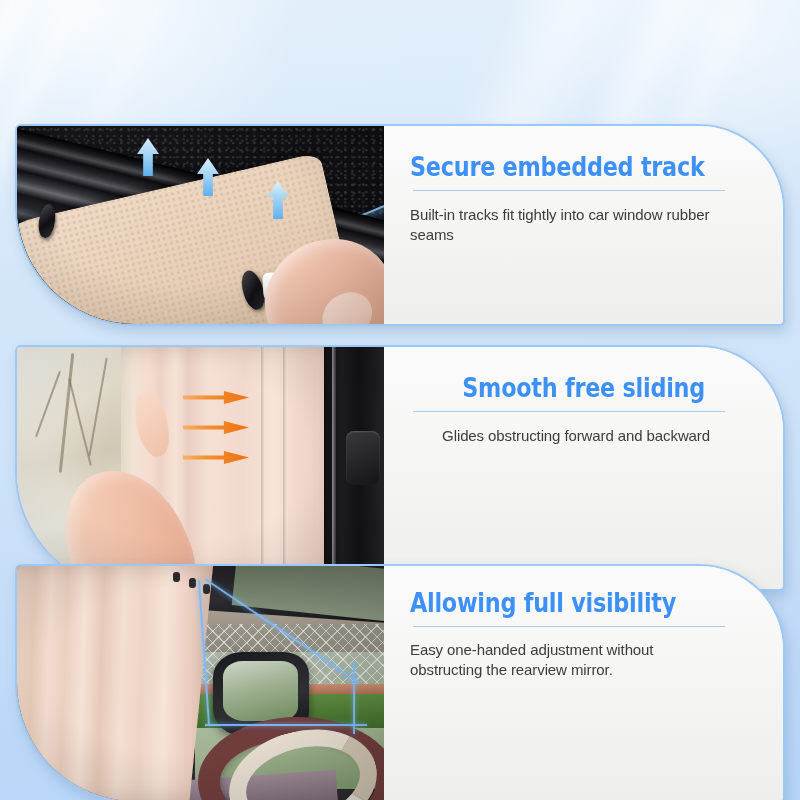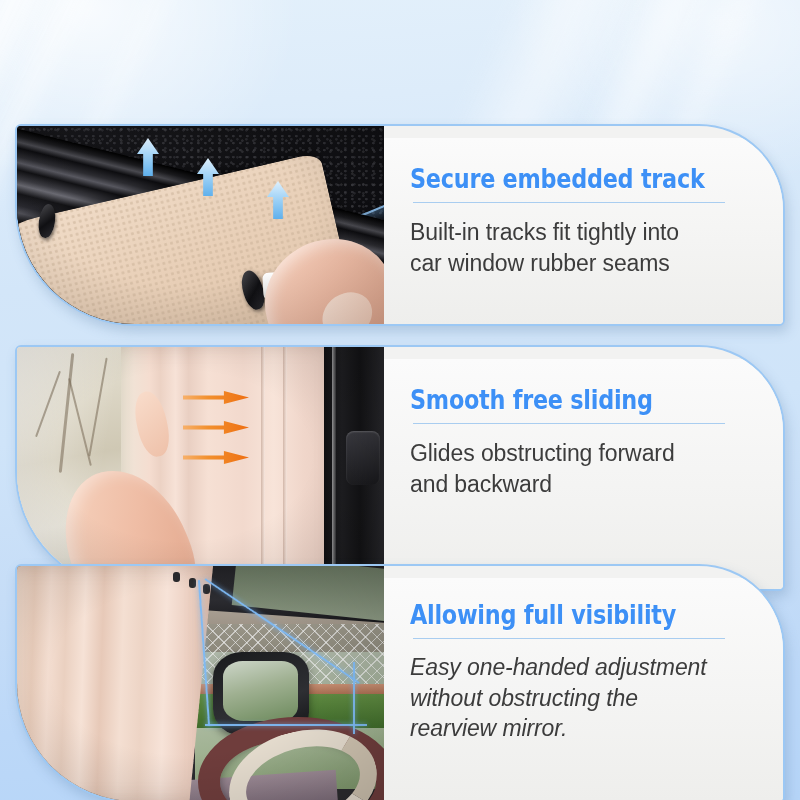--- a/index.html
+++ b/index.html
@@ -77,40 +77,39 @@
     position: absolute;
     left: 15px;
     width: 770px;
     border: 2px solid #9cc8f4;
     background: #f2f2f1;
     border-radius: 6px 86px 6px 120px;
     overflow: hidden;
     box-shadow: 3px 6px 12px rgba(90,125,165,.28);
   }
   .card-1 { top: 124px;  height: 202px; }
-  .card-2 { top: 345px;  height: 246px; }
+  .card-2 { top: 345px;  height: 246px; text-align: right; }
   .card-3 { top: 564px;  height: 239px; }
 
   .card-inner { position:absolute; inset:0; display:flex; }
 
   
   .photo {
     position: relative;
     width: 367px;
     flex: 0 0 367px;
     overflow: hidden;
   }
 
   
   .textcol {
     position: relative;
     flex: 1 1 auto;
     background: linear-gradient(180deg, #fbfbfb 0%, #f4f4f3 55%, #eeeeec 100%);
     padding: 28px 30px 0 26px;
-    margin-top: 12px;
   }
   .card-3 .textcol { padding-top: 24px; }
 
   .heading {
     font-family: "DejaVu Sans", sans-serif;
     font-weight: 700;
     font-size: 26px;
     line-height: 1.05;
     color: #3d90f6;
     letter-spacing: -.3px;
@@ -120,27 +119,27 @@
     text-shadow: 0 1px 0 rgba(255,255,255,.7);
   }
   .divider {
     height: 1px;
     background: #a9cdf0;
     margin: 9px 28px 0 3px;
   }
   .body-text {
     margin-top: 14px;
     font-family: "Liberation Sans", sans-serif;
-    font-size: 23px;
+    font-size: 15px;
     line-height: 1.33;
     color: #3c3c3c;
     letter-spacing: -.1px;
     max-width: 300px;
   }
-  .card-3 .body-text { margin-top: 13px; font-style: italic; }
+  .card-3 .body-text { margin-top: 13px; }
 
   
   .p1 { position:absolute; inset:0; background:#0a0a0c; }
   .p1 .felt {
     position:absolute; inset:-10% -10% -10% -10%;
     background:
       radial-gradient(circle at 20% 30%, rgba(70,70,75,.55) 0 1px, transparent 1.6px),
       radial-gradient(circle at 60% 70%, rgba(60,60,66,.5) 0 1px, transparent 1.6px),
       radial-gradient(circle at 85% 15%, rgba(80,80,86,.4) 0 1px, transparent 1.6px),
       linear-gradient(135deg,#1a1a1e 0%, #121215 40%, #0c0c10 100%);

